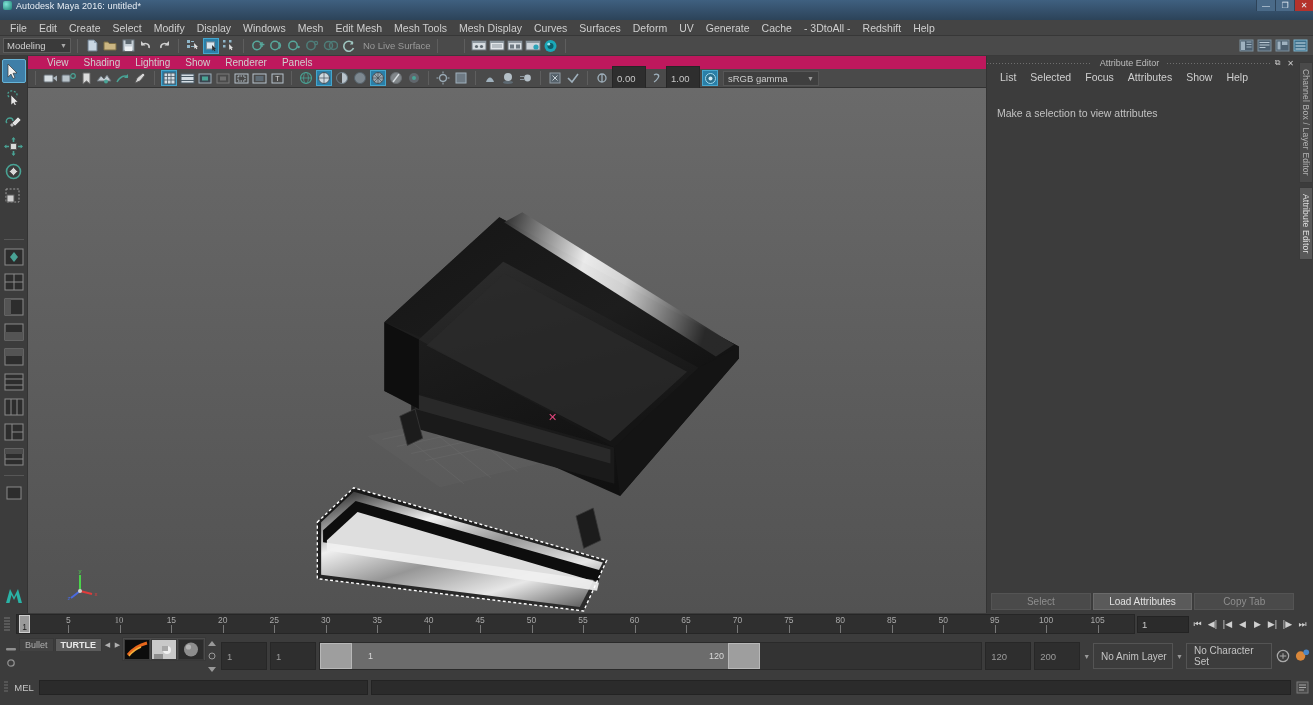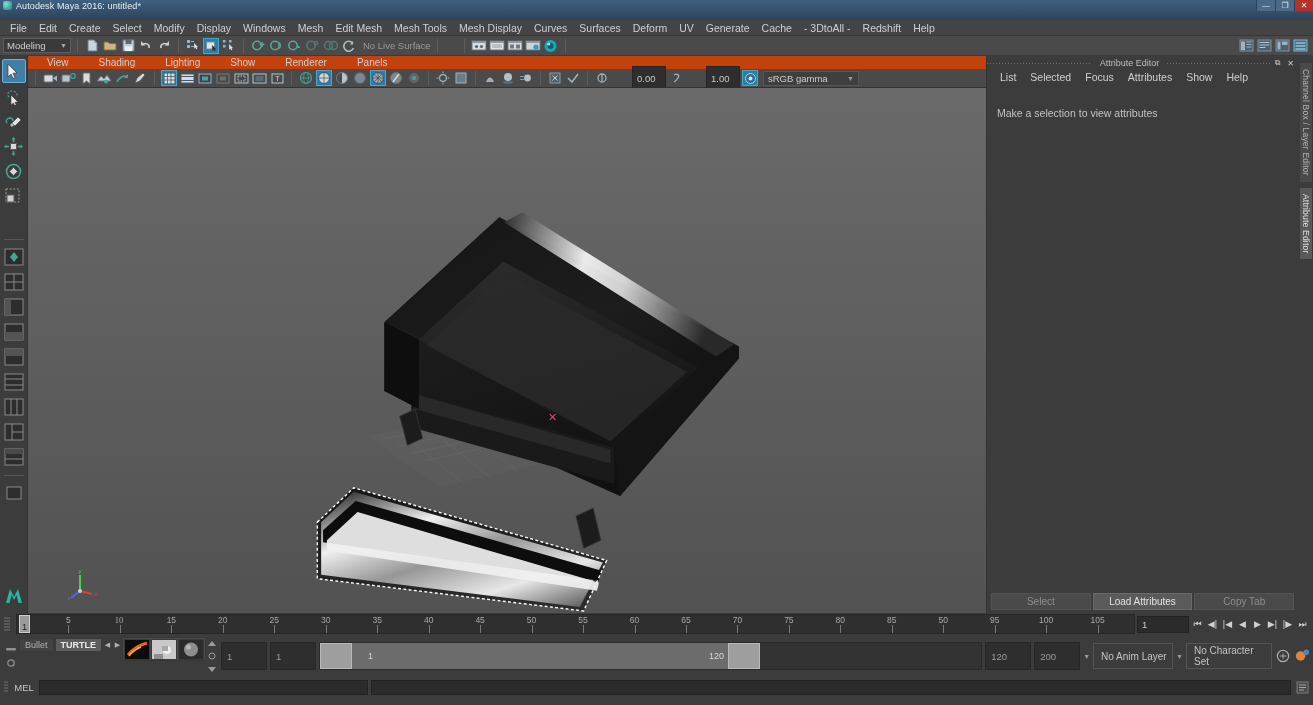--- a/index.html
+++ b/index.html
@@ -45,27 +45,27 @@
   .toolcol { width:28px; background:#3c3c3c; display:flex; flex-direction:column;
     align-items:center; padding-top:3px; border-right:1px solid #333; }
   .tool { width:24px; height:24px; margin-bottom:1px; display:flex;
     align-items:center; justify-content:center; border-radius:2px; }
   .tool.active { background:#3f7fa8; border:1px solid #66b4d8; }
   .tool-sep { width:20px; height:1px; background:#575757; margin:5px 0; }
   .maya-logo { margin-top:auto; margin-bottom:4px; }
 
   
   .viewwrap { flex:1 1 auto; display:flex; flex-direction:column; background:#3c3c3c; }
-  .panelmenu { height:13px; background:#c2410c; display:flex; align-items:center;
-    padding-left:12px; gap:16px; }
+  .panelmenu { height:13px; background:#be185d; display:flex; align-items:center;
+    padding-left:12px; gap:1px; }
   .panelmenu .menu-item { font-size:10px; line-height:13px; padding:0 7px; }
   .viewtoolbar { height:19px; background:#4a4a4a; display:flex; align-items:center;
     padding:0 3px; gap:2px; border-bottom:1px solid #333; }
   .numfield { height:14px; background:#2e2e2e; border:1px solid #262626; color:#c8c8c8;
-    font-size:9.5px; display:flex; align-items:center; padding:11px 4px;margin-left:20px; }
+    font-size:9.5px; display:flex; align-items:center; padding:11px 4px; }
   .cs-select { height:15px; width:96px; background:#3f3f3f; border:1px solid #565656;
     display:flex; align-items:center; justify-content:space-between; padding:0 4px;
     font-size:9.5px; color:#cdcdcd; margin-left:3px; }
   .viewport { flex:1 1 auto; position:relative; overflow:hidden;
     background:linear-gradient(180deg,#6a6a6a 0%,#5f5f5f 45%,#525252 100%); }
   .vp-label { position:absolute; left:0; right:0; bottom:3px; text-align:center;
     font-size:9.5px; color:#d8d8d8; font-weight:bold; }
   .axis-gizmo { position:absolute; left:38px; bottom:12px; width:34px; height:34px; }
   .pivot { position:absolute; left:520px; top:323px; color:#e0457c; font-size:11px; }
 

